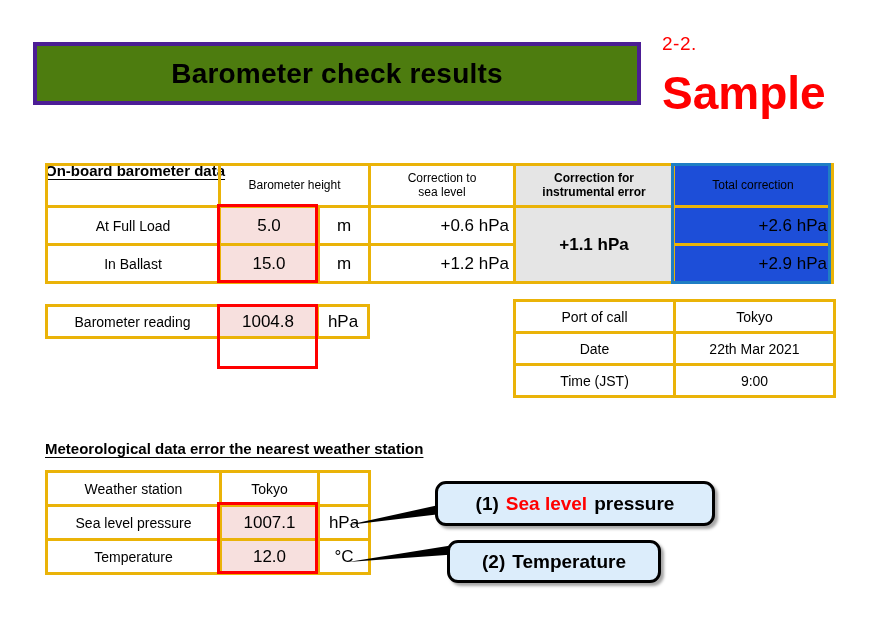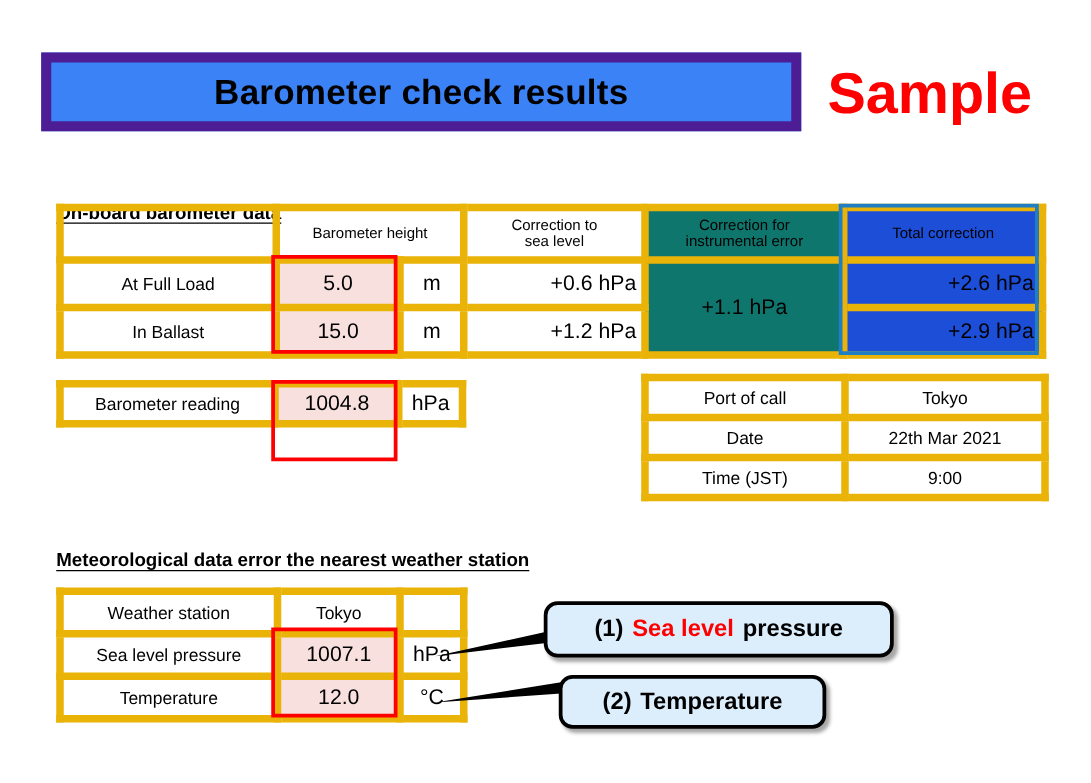--- a/index.html
+++ b/index.html
@@ -16,22 +16,22 @@
     overflow: hidden;
   }
 
   
   #title-box {
     position: absolute;
     left: 33px;
     top: 42px;
     width: 608px;
     height: 63px;
-    background: #3b82f6;
-    border: 8px solid #4c1d95;
+    background: #4d7c0f;
+    border: 4px solid #4c1d95;
     box-sizing: border-box;
     display: flex;
     align-items: center;
     justify-content: center;
   }
   #title-text {
     font-size: 28px;
     font-weight: bold;
     letter-spacing: 0.2px;
   }
@@ -71,32 +71,32 @@
   #heading-meteo   { left: 45px; top: 440px; }
 
   
   .tbl {
     position: absolute;
     border-collapse: collapse;
     table-layout: fixed;
     font-size: 14px;
   }
   .tbl td {
-    border: 6px solid #eab308;
+    border: 3px solid #eab308;
     text-align: center;
     vertical-align: middle;
     padding: 0 4px;
     box-sizing: border-box;
   }
   .small-hdr { font-size: 12px; line-height: 1.1; }
   .num { font-size: 17px; }
 
   
   .fill-pink  { background: #f7e0de; }
-  .fill-khaki { background: #0f766e; }
+  .fill-khaki { background: #e5e5e5; font-weight: bold; }
   .fill-blue  { background: #1d4ed8; }
 
   
   #table-onboard { left: 45px; top: 163px; }
   #table-onboard td { height: 38px; }
   #table-onboard tr:first-child td { height: 42px; }
 
   
   .red-box {
     position: absolute;
@@ -163,20 +163,21 @@
   #leader-2 { left: 348px; top: 540px; }
 </style>
 </head>
 <body>
 
 <div id="title-box">
   <span id="title-text">Barometer check results</span>
 </div>
 
 <div id="sample-stamp">
+  <div id="sample-number">2-2.</div>
   <div id="sample-word">Sample</div>
 </div>
 
 <div class="section-heading" id="heading-onboard">On-board barometer data</div>
 <div class="section-heading" id="heading-meteo">Meteorological data error the nearest weather station</div>
 
 <table class="tbl" id="table-onboard">
   <colgroup>
     <col style="width:173px">
     <col style="width:99px">

